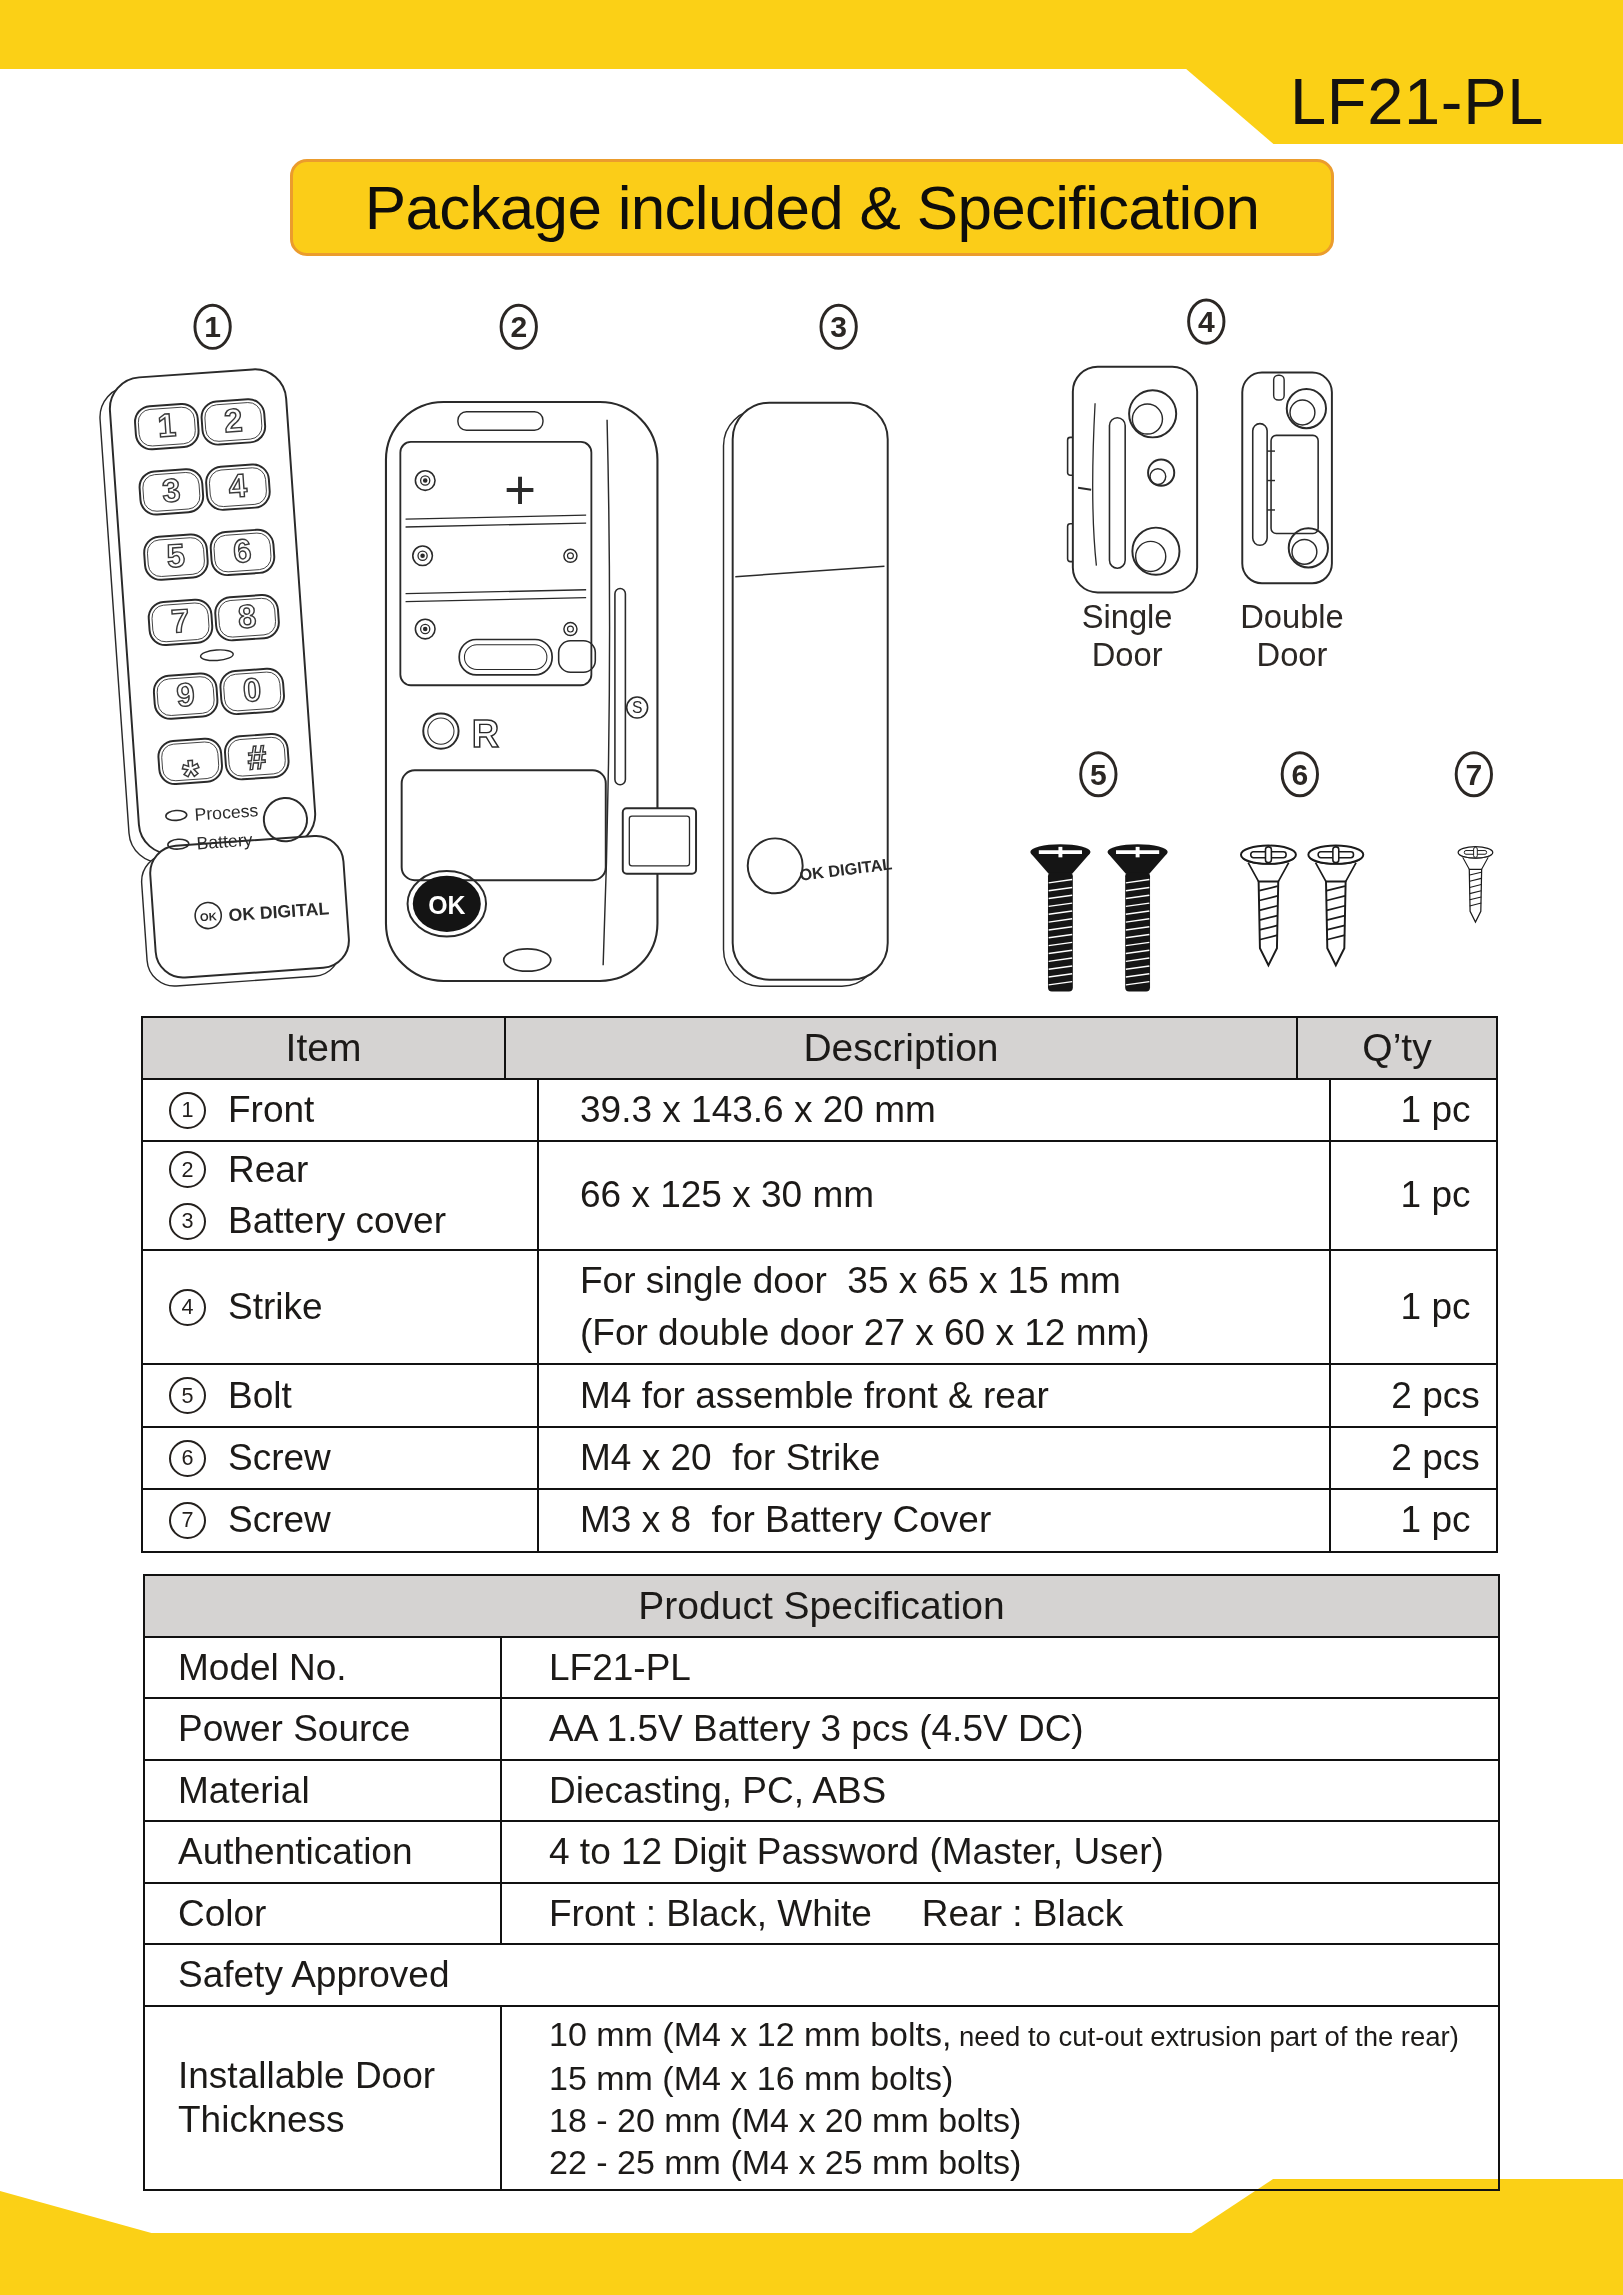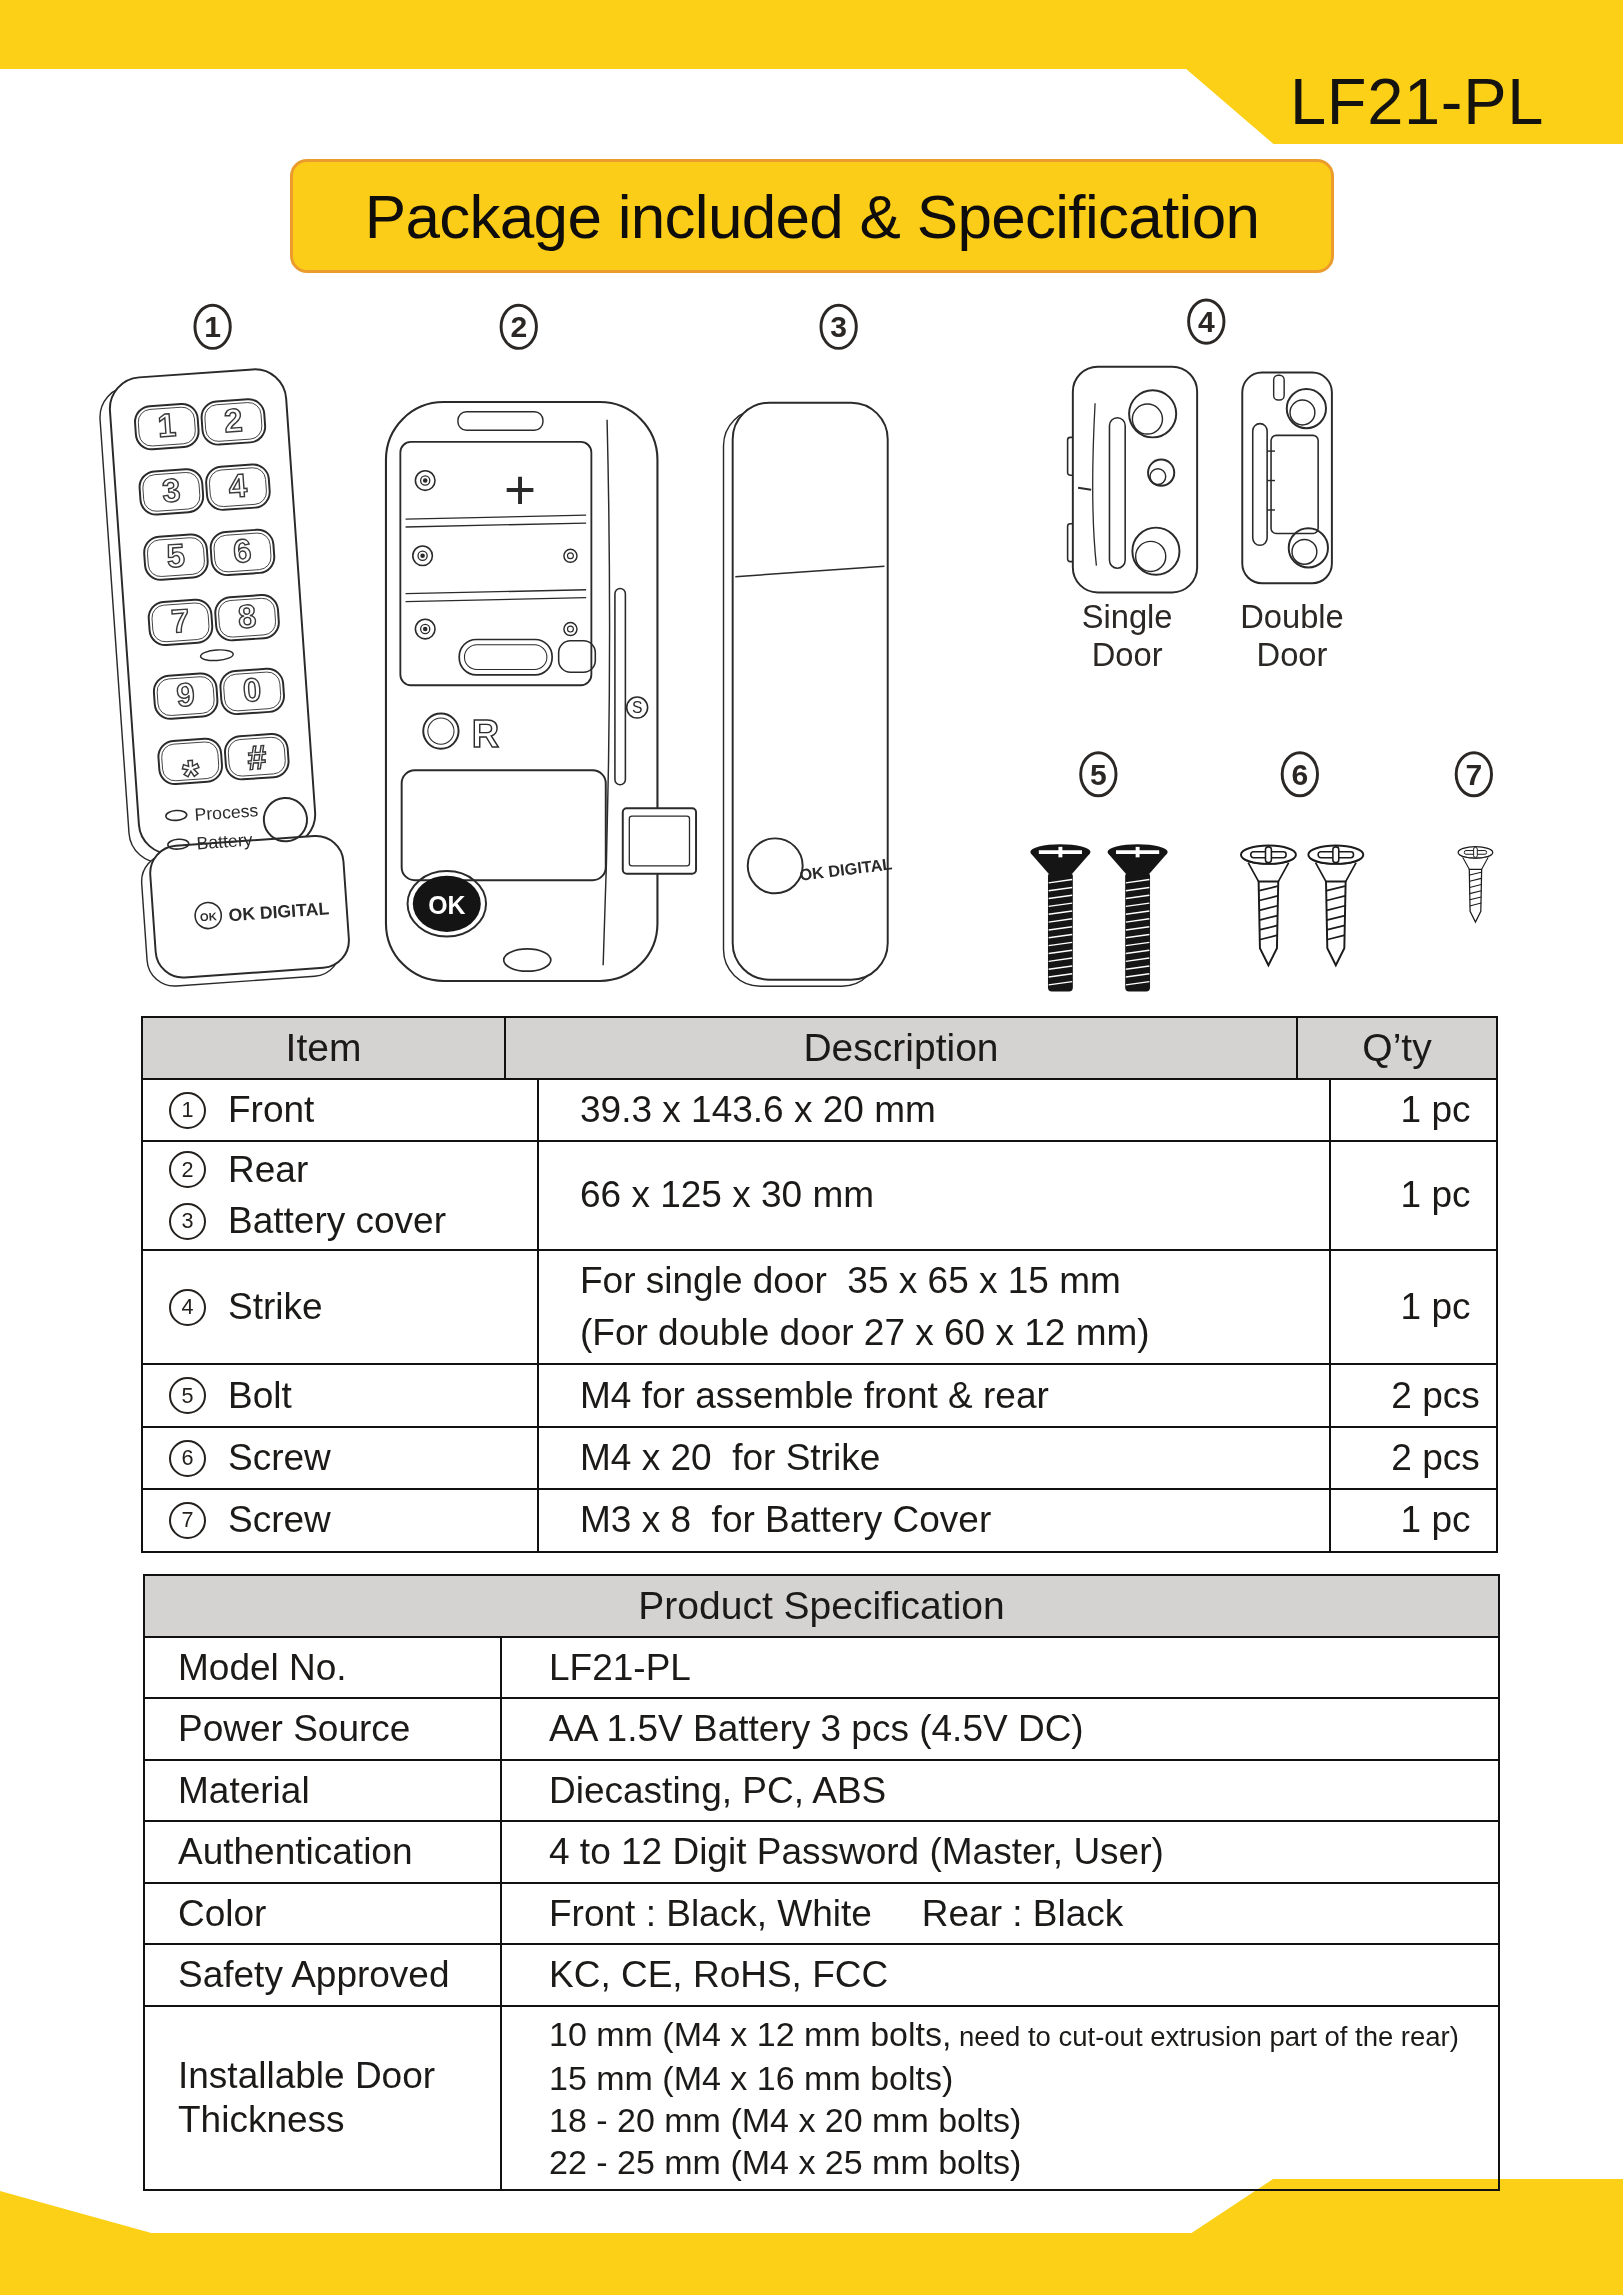--- a/index.html
+++ b/index.html
@@ -24,21 +24,21 @@
     display:flex;align-items:center;justify-content:center;padding-bottom:9.2px;padding-left:26px;
     font-size:65px;color:#151310;letter-spacing:0.7px;box-sizing:border-box;
   }
   .footer-band{position:absolute;left:0;top:2233px;width:1623px;height:62px;background:var(--yellow);}
   .footer-left-wedge{position:absolute;left:0;top:2191px;width:155px;height:43px;background:var(--yellow);
     clip-path:polygon(0 0,100% 100%,0 100%);}
   .footer-right-shape{position:absolute;left:1190px;top:2179px;width:433px;height:55px;background:var(--yellow);
     clip-path:polygon(19.2% 0,100% 0,100% 100%,0 100%);}
   
   .banner{
-    position:absolute;left:290px;top:159px;width:1044px;height:114px;box-sizing:border-box;
+    position:absolute;left:290px;top:159px;width:1044px;height:97px;box-sizing:border-box;
     background:var(--banner-fill);border:3.3px solid var(--banner-border);border-radius:17px;
     display:flex;align-items:center;justify-content:center;
     font-size:62px;color:#0e0d0b;white-space:nowrap;letter-spacing:-0.7px;
   }
   
   .figures{position:absolute;left:0;top:281px;width:1623px;height:734px;}
   
   .ptable{
     position:absolute;left:141px;top:1016px;width:1357px;box-sizing:border-box;
     border:2.6px solid var(--line);font-size:37px;
@@ -443,23 +443,20 @@
             <div>Color</div>
           </div>
           <div class="s-value">
             <div class="s-vline"><span>Front : Black, White</span><span class=" s-gap">Rear : Black</span></div>
           </div>
         </div>
         <div class="s-row">
           <div class="s-label">
             <div>Safety Approved</div>
           </div>
-          <div class="s-value">
-            <div class="s-vline"><span>KC, CE, RoHS, FCC</span></div>
-          </div>
         </div>
         <div class="s-row big">
           <div class="s-label">
             <div>Installable Door</div>
             <div>Thickness</div>
           </div>
           <div class="s-value">
             <div class="s-vline"><span>10 mm (M4 x 12 mm bolts,</span><span class="s-small"> need to cut-out extrusion part of the rear)</span></div>
             <div class="s-vline"><span>15 mm (M4 x 16 mm bolts)</span></div>
             <div class="s-vline"><span>18 - 20 mm (M4 x 20 mm bolts)</span></div>

